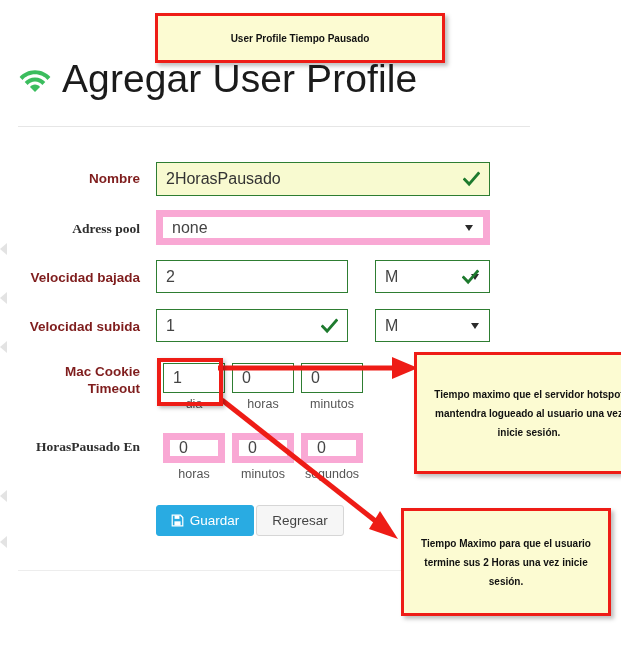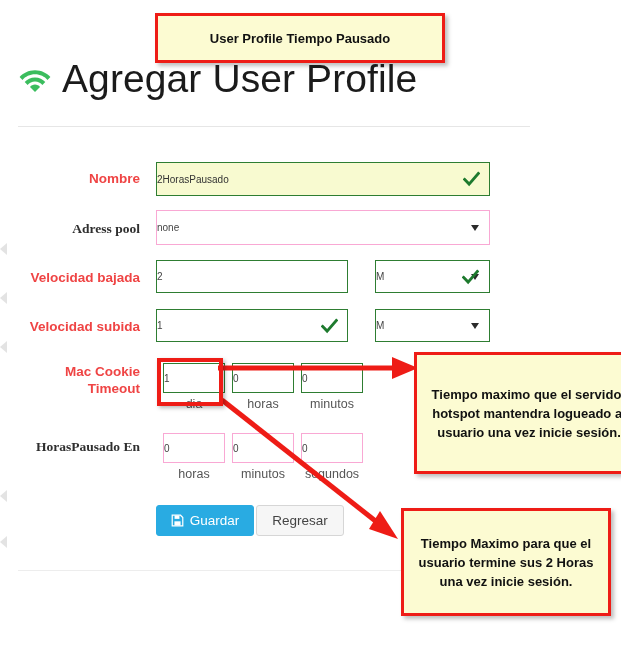--- a/index.html
+++ b/index.html
@@ -26,29 +26,30 @@
   .hr-bottom{
     position:absolute;left:18px;top:570px;width:512px;height:1px;background:#ededed;
   }
 
   
   .form{position:absolute;left:0;top:150px;width:530px;}
   .lbl{
     position:absolute;text-align:right;font-size:13.5px;font-weight:bold;
     line-height:17px;
   }
-  .lbl.green{color:#ef4444;}
+  .lbl.green{color:#7f1d1d;}
   .lbl.dark{color:#2f2f2f;font-family:Liberation Serif, serif;}
 
   .fld{
     position:absolute;box-sizing:border-box;background:#fff;
-    font-size:10px;color:#444;display:flex;align-items:center;
+    font-size:16px;color:#444;display:flex;align-items:center;
+    padding-left:9px;
   }
   .fld.green-b{border:1px solid #2e7d32;}
-  .fld.gray-b{border:1px solid #f9a8d4;text-align:center;}
+  .fld.gray-b{border:7px solid #f9a8d4;text-align:center;}
   .fld.yellow{background:#f8fad0;color:#333;}
 
   .caret{
     position:absolute;right:10px;top:50%;transform:translateY(-50%);
     width:0;height:0;border-left:4px solid transparent;border-right:4px solid transparent;
     border-top:6px solid #2b2b2b;
   }
   .check{
     position:absolute;right:9px;top:50%;transform:translateY(-50%);
     width:17px;height:17px;
@@ -70,21 +71,21 @@
     background:#f6f6f6;color:#444;border:1px solid #d6d6d6;border-radius:3px;
   }
 
   
   .callout{
     position:absolute;box-sizing:border-box;
     background:#fcfbd2;border:3px solid #ee1c16;
     box-shadow:3px 3px 4px rgba(0,0,0,0.25);
     display:flex;align-items:center;justify-content:center;
     text-align:center;font-weight:bold;color:#111;
-    font-size:13px;line-height:19px;padding:4px 8px;
+    font-size:10px;line-height:19px;padding:4px 8px;
   }
   .hl-box{
     position:absolute;box-sizing:border-box;border:4px solid #ee1c16;
     box-shadow:2px 2px 4px rgba(0,0,0,0.28);
     background:transparent;
   }
   .arrow-svg{position:absolute;left:0;top:0;width:621px;height:651px;pointer-events:none;}
 
   .edge-tri{position:absolute;width:0;height:0;
     border-top:6px solid transparent;border-bottom:6px solid transparent;

